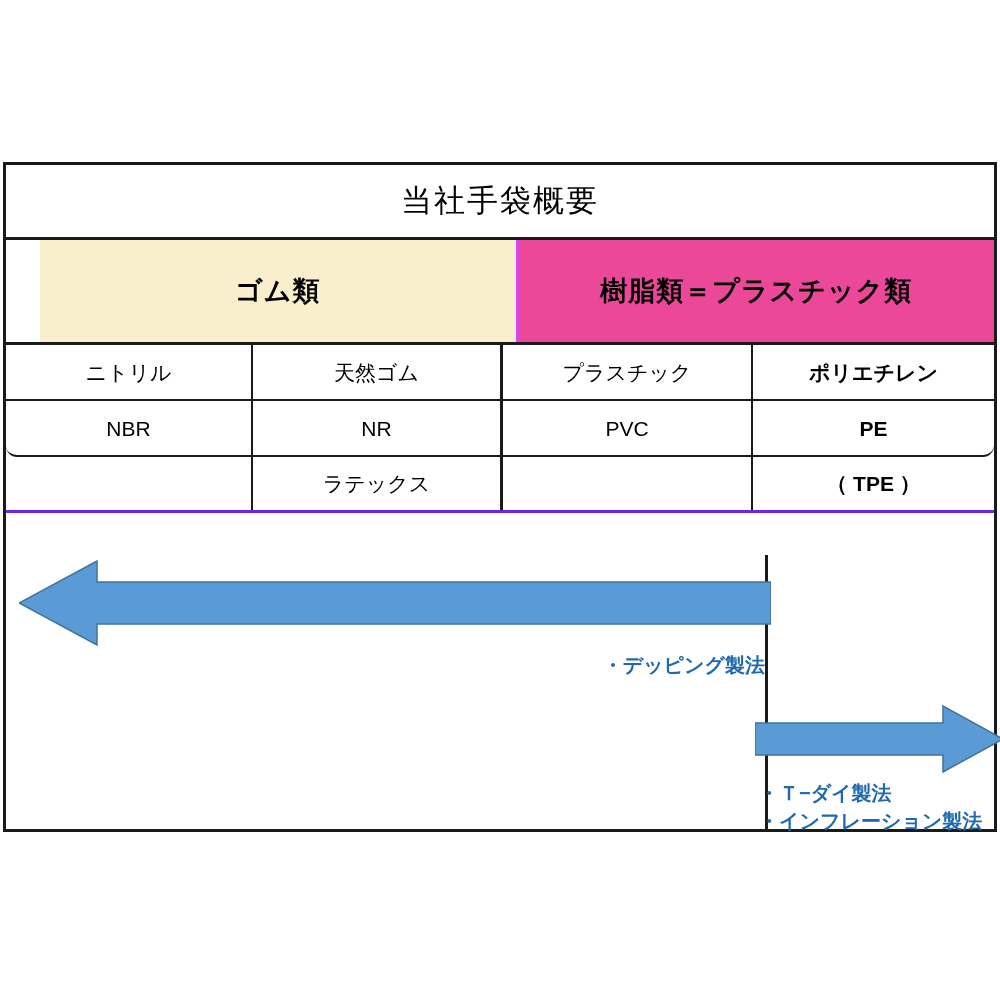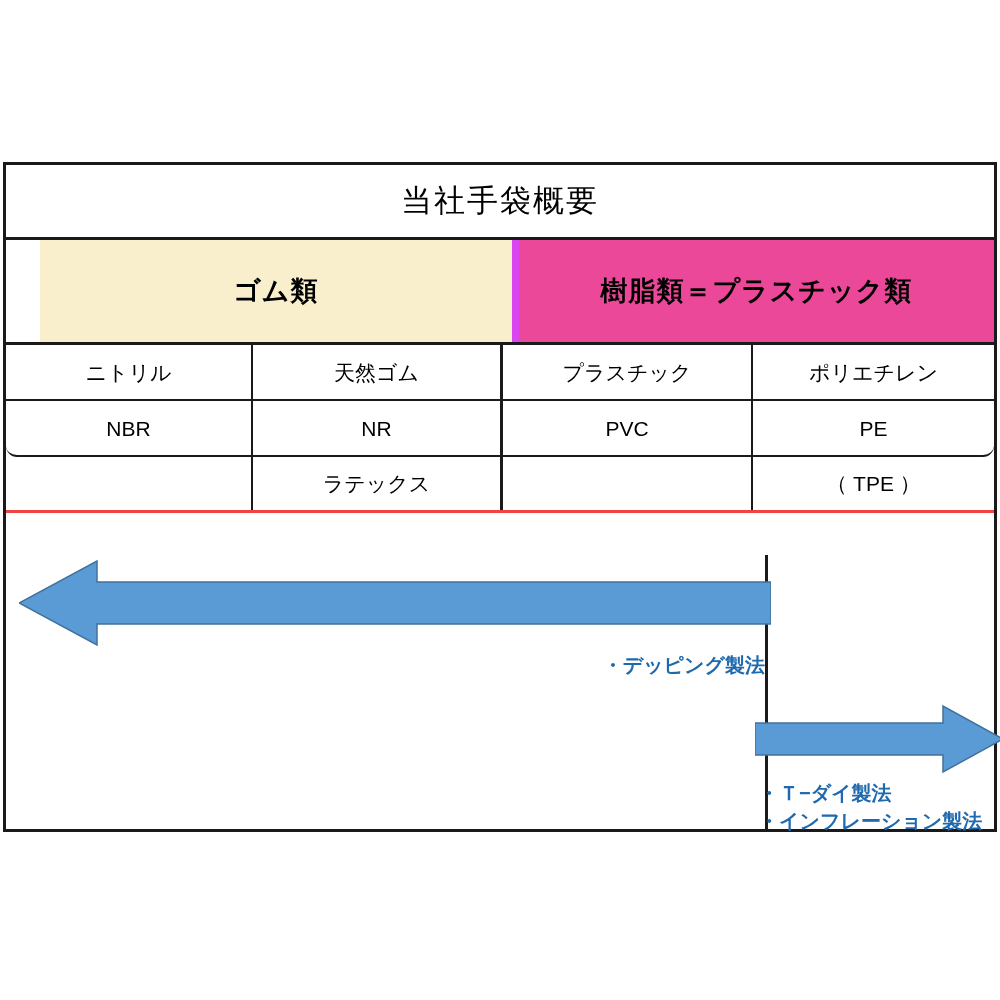--- a/index.html
+++ b/index.html
@@ -62,21 +62,21 @@
   .cat-cell {
     box-sizing: border-box;
     display: flex;
     align-items: center;
     justify-content: center;
     height: 100%;
   }
   .cat-cell.rubber {
     width: 497px;
     background: #faefcd;
-    border-right: 7px solid #d946ef;
+    border-right: 3px solid #d946ef;
     margin-left: 34px;
   }
   .cat-cell.resin {
     width: 494px;
     background: #ec4899;
   }
   .cat-text {
     font-size: 27px;
     font-weight: bold;
     letter-spacing: 1px;
@@ -91,33 +91,33 @@
     height: 210px;
   }
   .grid-row {
     display: flex;
     width: 100%;
     height: 56px;
     box-sizing: border-box;
   }
   .grid-row.r1 { border-bottom: 2px solid #1a1a1a; }
   .grid-row.r2 { border-bottom: 2px solid #1a1a1a; border-radius: 11px; }
-  .grid-row.r3 { border-bottom: 3px solid #ef4444; }
+  .grid-row.r3 { border-bottom: 3px solid #6d28d9; }
   .cell {
     box-sizing: border-box;
     display: flex;
     align-items: center;
     justify-content: center;
     font-size: 21px;
     height: 100%;
   }
   .cell.c1 { width: 247px; border-right: 2px solid #1a1a1a; }
   .cell.c2 { width: 250px; border-right: 3px solid #1a1a1a; justify-content: center; }
   .cell.c3 { width: 250px; border-right: 2px solid #1a1a1a; }
-  .cell.c4 { width: 241px; }
+  .cell.c4 { width: 241px; font-weight: bold; }
   .cell .txt { line-height: 1; }
 
   
   .bottom {
     position: absolute;
     left: 0;
     top: 390px;
     width: 100%;
     height: 274px;
   }

